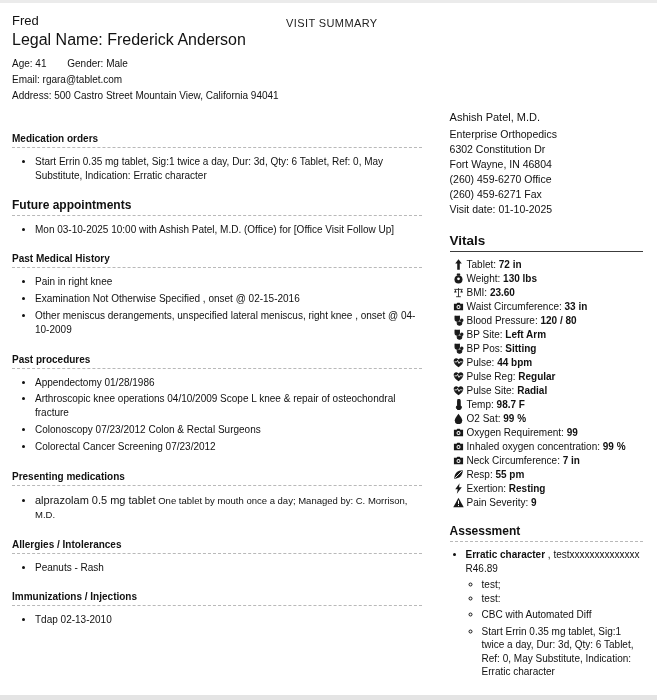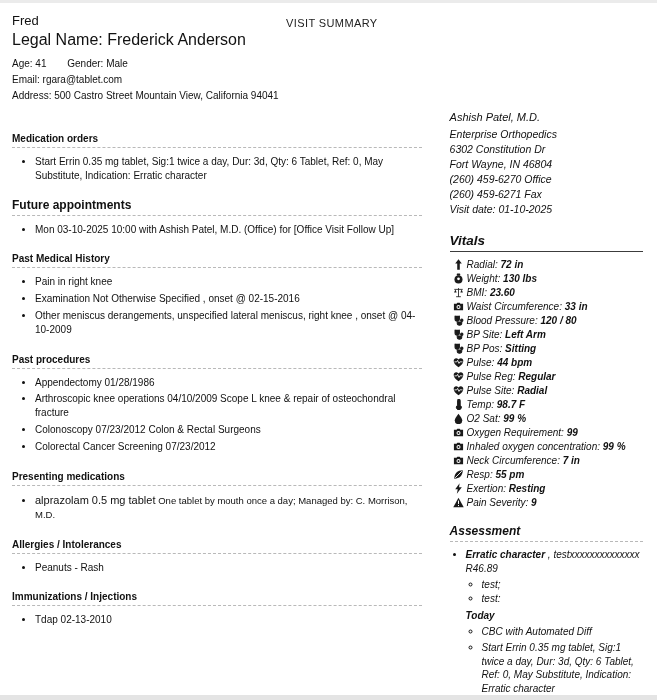--- a/index.html
+++ b/index.html
@@ -18,21 +18,21 @@
   .header { position:relative; }
   .visit-title { position:absolute; left:274px; top:4px; font-size:11px; letter-spacing:.4px; color:#222; }
   .patient-name { font-size:13px; margin:5px 0 3px 0; font-weight:normal; }
   .legal-name   { font-size:16px; margin:0 0 9px 0; font-weight:normal; }
   .meta-line    { font-size:10px; margin:0 0 5px 0; color:#111; }
   .meta-line .gap { display:inline-block; width:18px; }
 
   
   .columns  { display:flex; align-items:flex-start; }
   .col-left  { width:415px; padding-top:10px; }
-  .col-right { width:196px; margin-left:28px;font-style:italic; }
+  .col-right { width:196px; margin-left:28px; }
 
   
   .sec-title {
     font-size:10px; font-weight:bold; margin:17px 0 0 0; padding-bottom:3px;
     border-bottom:1px dashed #b9b9b9;
   }
   .sec-title.small { font-size:12px; margin-top:15px; }
   ul.bullets { margin:7px 0 0 0; padding-left:23px; font-size:10px; line-height:1.38; }
   ul.bullets li { margin-bottom:3px; }
   .med-main   { font-size:11px; }
@@ -166,21 +166,21 @@
           </div>
       </div>
 
       <div>
         <div class="right-title">Vitals</div>
         <div class="vitals">
 
             <div class="vital-row">
               <span class="icon"><svg viewBox="0 0 12 12">
                   <path d="M6 .4 L9.6 5 H7.4 V11.6 H4.6 V5 H2.4 Z"></path>
-                </svg></span><span>Radial:</span>&nbsp;<span class="vital-value">72 in</span>
+                </svg></span><span>Tablet:</span>&nbsp;<span class="vital-value">72 in</span>
             </div>
 
             <div class="vital-row">
               <span class="icon"><svg viewBox="0 0 12 12">
                   <rect x="4.1" y="0.6" width="3.8" height="2.3" rx="0.7"></rect>
                   <circle cx="6" cy="7.1" r="4.4"></circle>
                   <circle cx="6" cy="6.4" r="1.5" fill="#fff"></circle>
                 </svg></span><span>Weight:</span>&nbsp;<span class="vital-value">130 lbs</span>
             </div>
 
@@ -308,21 +308,20 @@
         <div class="right-title dashed">Assessment</div>
         <ul class="outer">
           <li>
             <span class="dx-bold">Erratic character</span><span> , testxxxxxxxxxxxxxx</span>
             <div>R46.89</div>
             <ul class="inner">
 
             <li>test;</li>
                 <li>test:</li>
               </ul>
-            <div class="today-label">Today</div>
             <ul class="today">
 
             <li>CBC with Automated Diff</li>
                 <li>Start Errin 0.35 mg tablet, Sig:1 twice a day, Dur: 3d, Qty: 6 Tablet, Ref: 0, May Substitute, Indication: Erratic character</li>
               </ul>
           </li>
         </ul>
       </div>
 
     </div>

